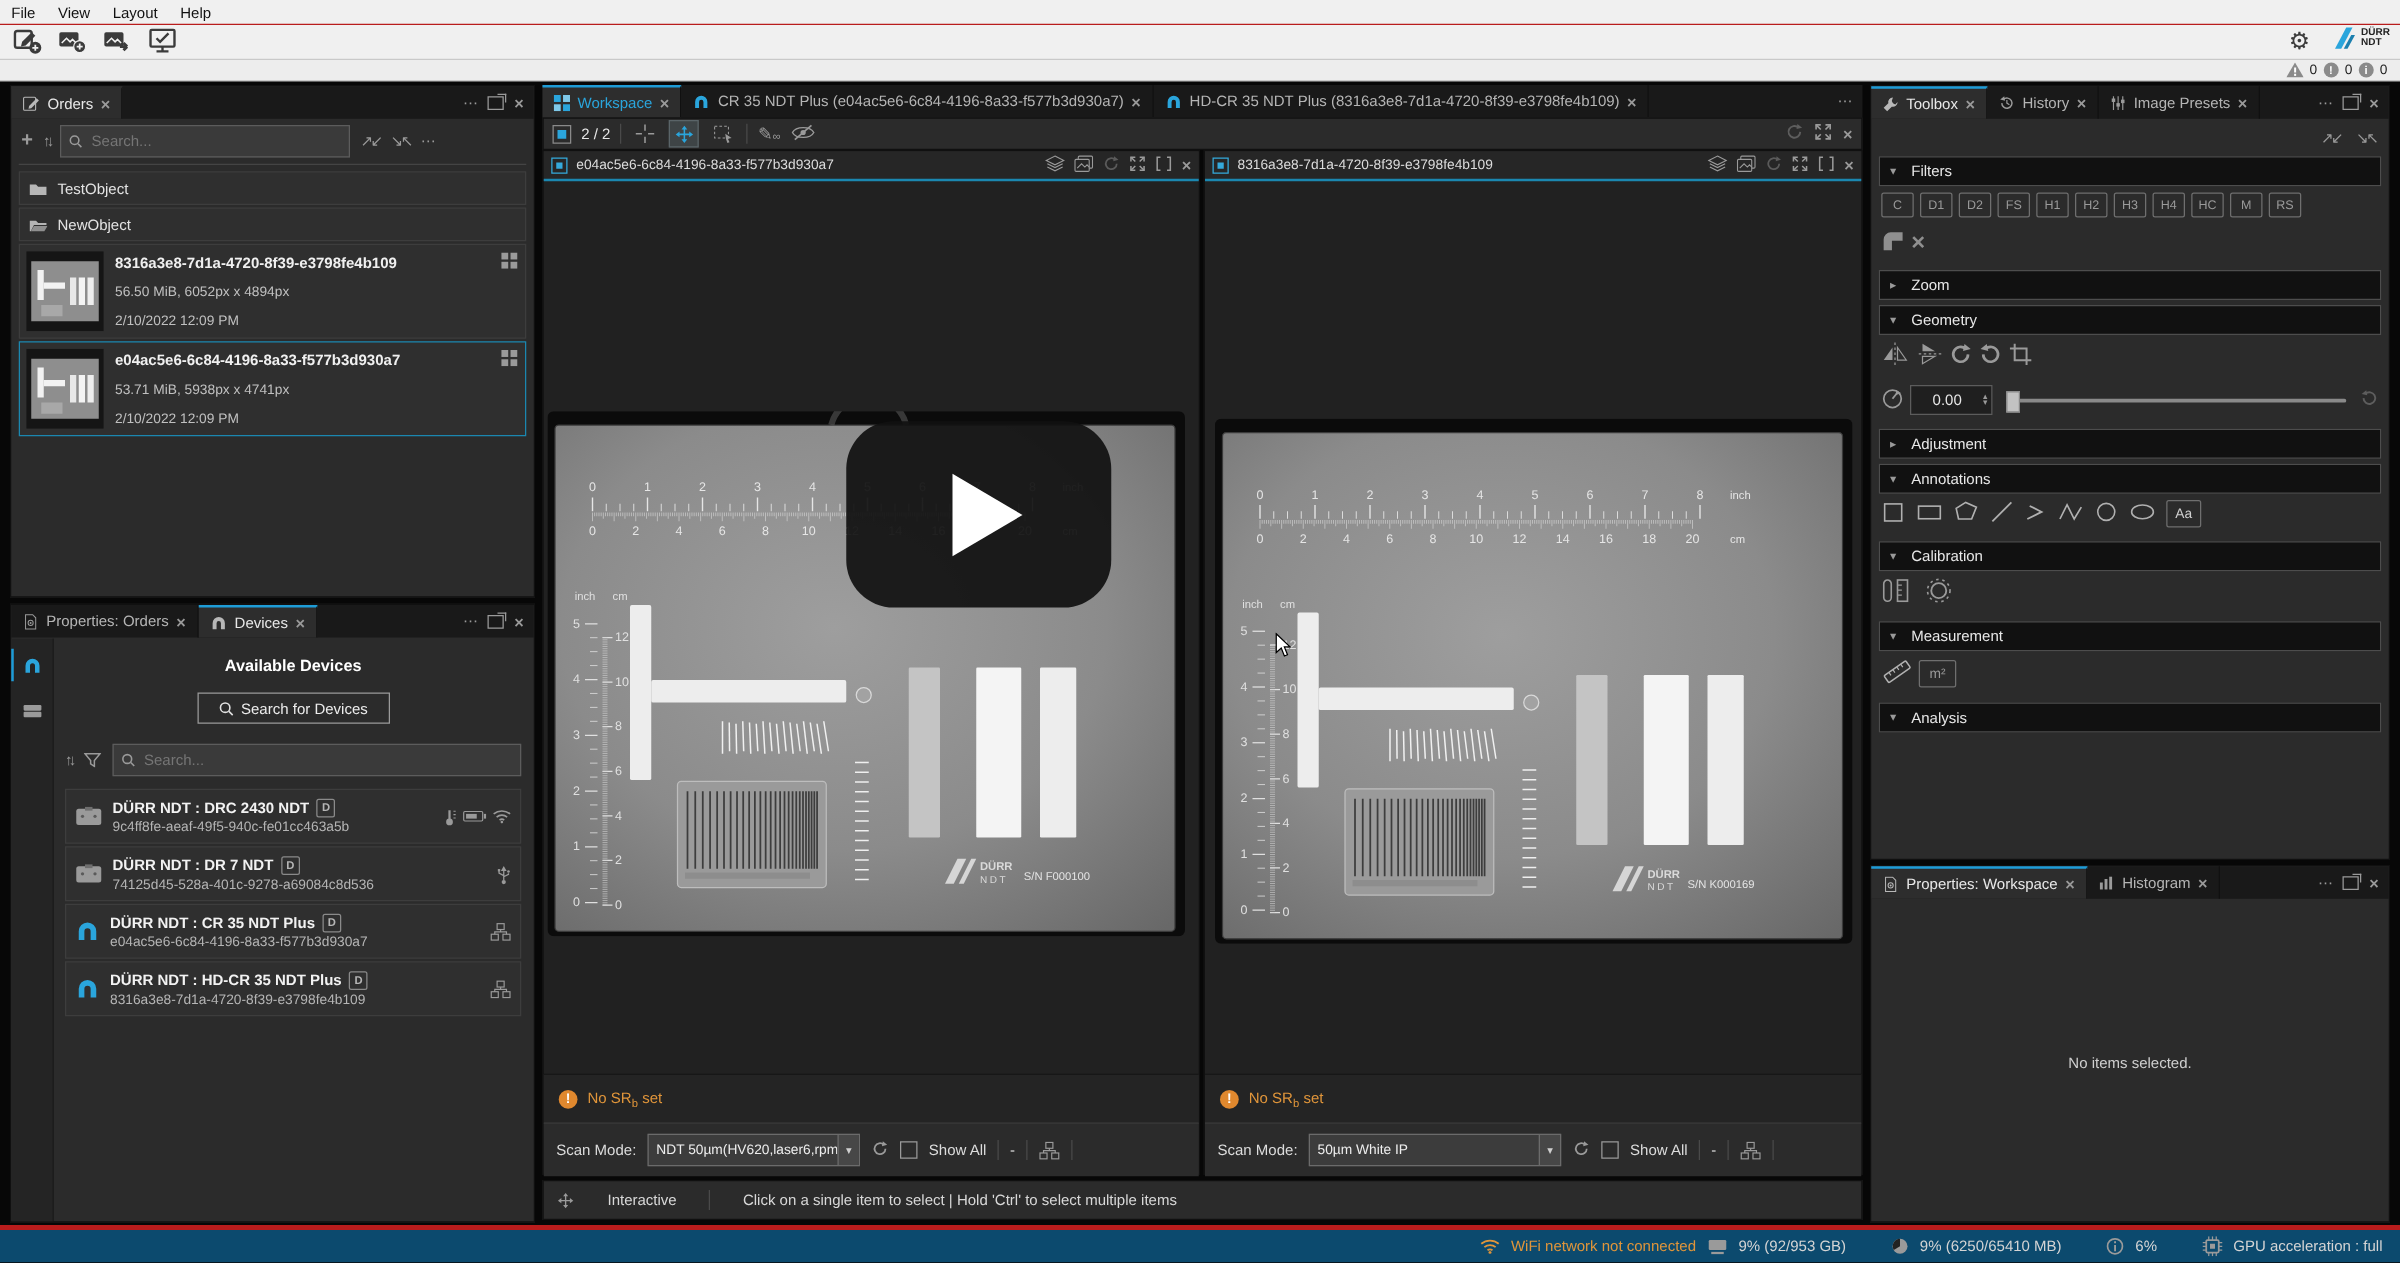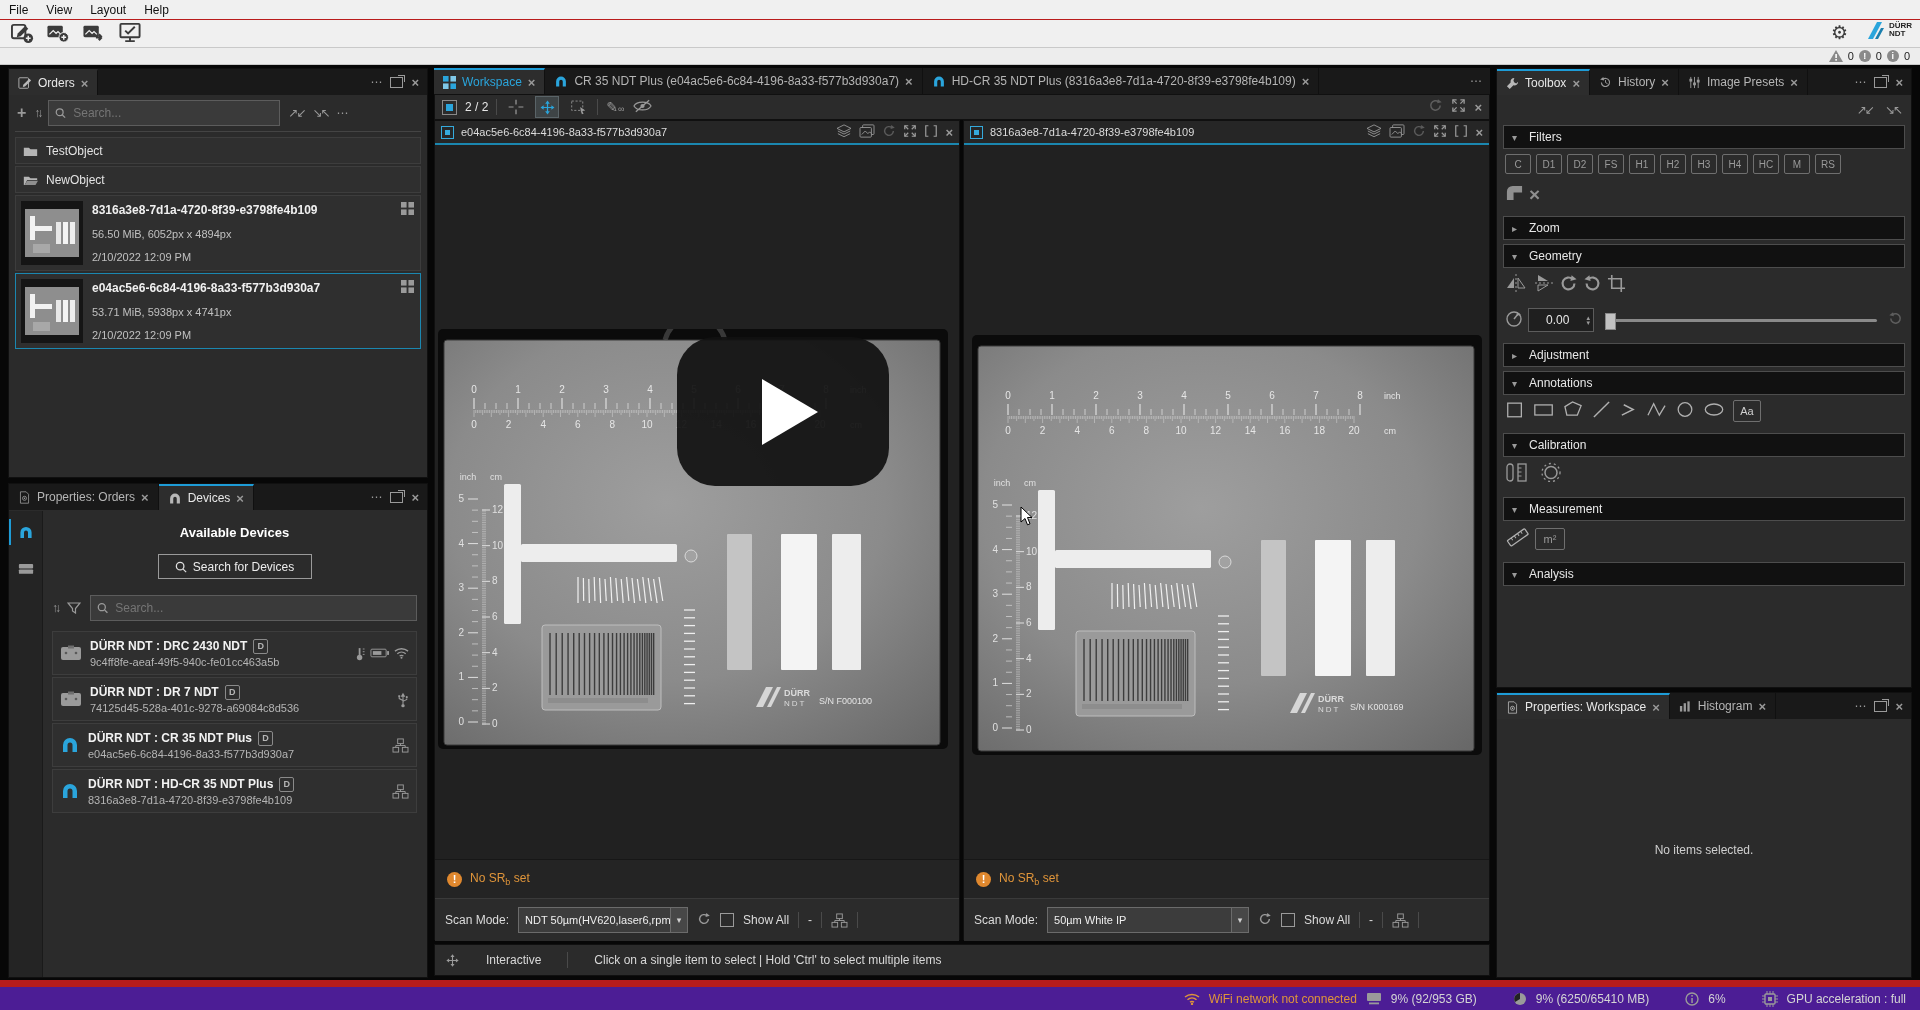--- a/index.html
+++ b/index.html
@@ -85,21 +85,21 @@
   .sec-body{padding:5px 8px 7px;display:flex;align-items:center;gap:5px;flex-wrap:wrap;}
   .fbtn{min-width:20px;height:18px;padding:0 2px;border:1px solid #6f6f6f;border-radius:2px;color:#9a9a9a;font-size:10px;display:inline-flex;align-items:center;justify-content:center;background:transparent;}
   .spin{width:64px;height:22px;background:#1f1f1f;border:1px solid #5c5c5c;display:flex;align-items:center;}
   .spin .v{flex:1;text-align:center;color:#e8e8e8;font-size:12px;}
   .spin .ud{display:flex;flex-direction:column;font-size:7px;color:#9a9a9a;padding-right:3px;line-height:5px;}
   .slider{flex:1;height:3px;background:#8a8a8a;border-radius:2px;position:relative;margin:0 6px;}
   .slider .hdl{position:absolute;left:0;top:-6px;width:9px;height:15px;background:#c2c2c2;border:1px solid #888;}
   .a-iconbox{width:24px;height:21px;background:#6f6f6f;display:flex;align-items:center;justify-content:center;border-radius:2px;}
   .noitems{position:absolute;left:0;right:0;top:150px;text-align:center;color:#cfcfcf;font-size:12px;}
   
-  .statusbar{left:0;top:980px;width:1920px;height:30px;background:#4c1d95;border-top:7px solid #b91c1c;display:flex;align-items:center;justify-content:flex-end;gap:9px;padding-right:14px;box-sizing:border-box;color:#d4d4d4;font-size:12px;}
+  .statusbar{left:0;top:980px;width:1920px;height:30px;background:#0c4a6e;border-top:4px solid #b91c1c;display:flex;align-items:center;justify-content:flex-end;gap:9px;padding-right:14px;box-sizing:border-box;color:#d4d4d4;font-size:12px;}
   .statusbar .orange{color:#e0953a;}
   .sp18{width:18px;}
 </style>
 </head>
 <body>
 
 <svg width="0" height="0" style="position:absolute">
   <defs>
     <radialGradient id="pg" cx="45%" cy="40%" r="80%">
       <stop offset="0" stop-color="#9e9e9e"></stop>

